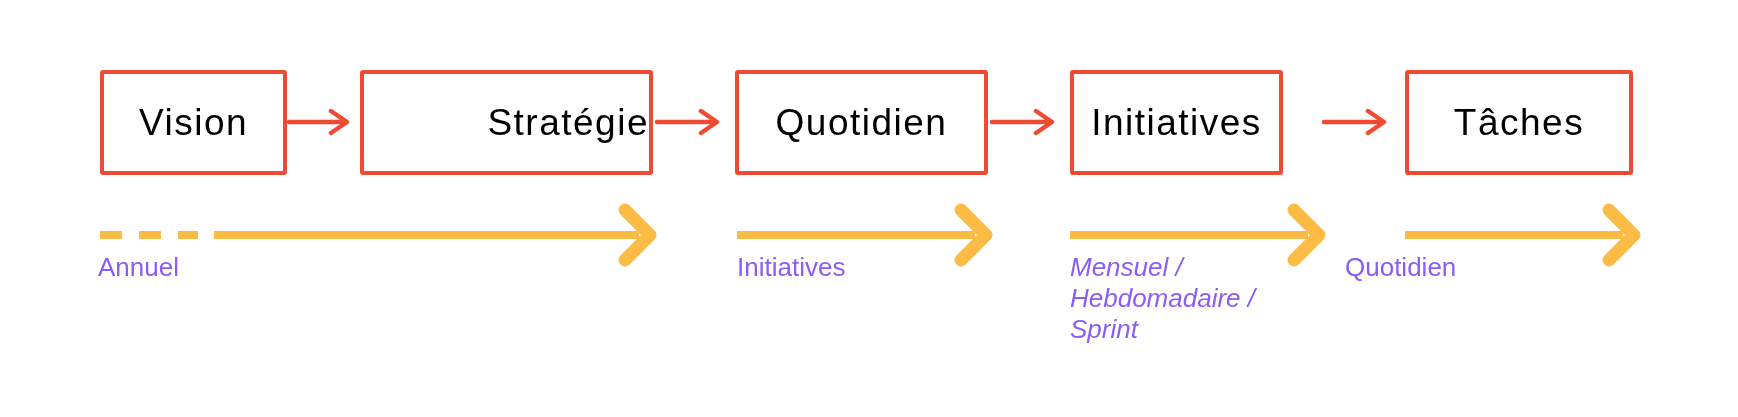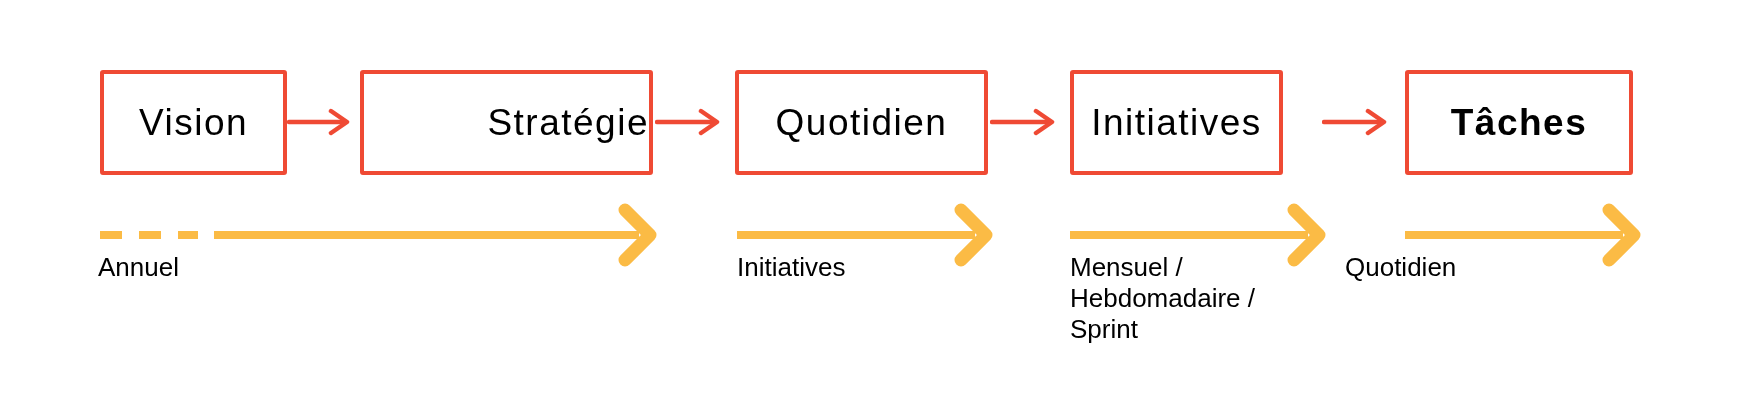--- a/index.html
+++ b/index.html
@@ -28,21 +28,21 @@
     justify-content: center;
     font-size: 37px;
     letter-spacing: 1.5px;
     color: #000000;
     font-family: "Liberation Sans", sans-serif;
   }
   .box-vision      { left: 100px;  width: 187px; }
   .box-strategie   { left: 360px;  width: 293px; justify-content: flex-end; }
   .box-objectifs   { left: 735px;  width: 253px; }
   .box-initiatives { left: 1070px; width: 213px; }
-  .box-taches      { left: 1405px; width: 228px; font-weight: bold; }
+  .box-taches      { left: 1405px; width: 228px; }
 
   .connector {
     position: absolute;
     top: 108px;
     height: 28px;
   }
   .conn-1 { left: 287px;  width: 68px; }
   .conn-2 { left: 655px;  width: 70px; }
   .conn-3 { left: 990px;  width: 70px; }
   .conn-4 { left: 1322px; width: 70px; }
@@ -55,27 +55,27 @@
   .tl-1 { left: 98px;   width: 562px; }
   .tl-2 { left: 735px;  width: 260px; }
   .tl-3 { left: 1068px; width: 260px; }
   .tl-4 { left: 1403px; width: 240px; }
 
   .timeframe-label {
     position: absolute;
     top: 252px;
     font-size: 26px;
     line-height: 31px;
-    color: #000000;
+    color: #8b5cf6;
     white-space: pre-line;
     font-family: "Liberation Sans", sans-serif;
   }
   .lbl-annuel      { left: 98px; }
   .lbl-trimestriel { left: 737px; }
-  .lbl-mensuel     { left: 1070px; width: 220px; }
+  .lbl-mensuel     { left: 1070px; width: 220px; font-style: italic; }
   .lbl-quotidien   { left: 1345px; }
 </style>
 </head>
 <body>
 
 <div id="canvas">
 
   <div class="stage-box box-vision">
     <span>Vision</span>
   </div>

